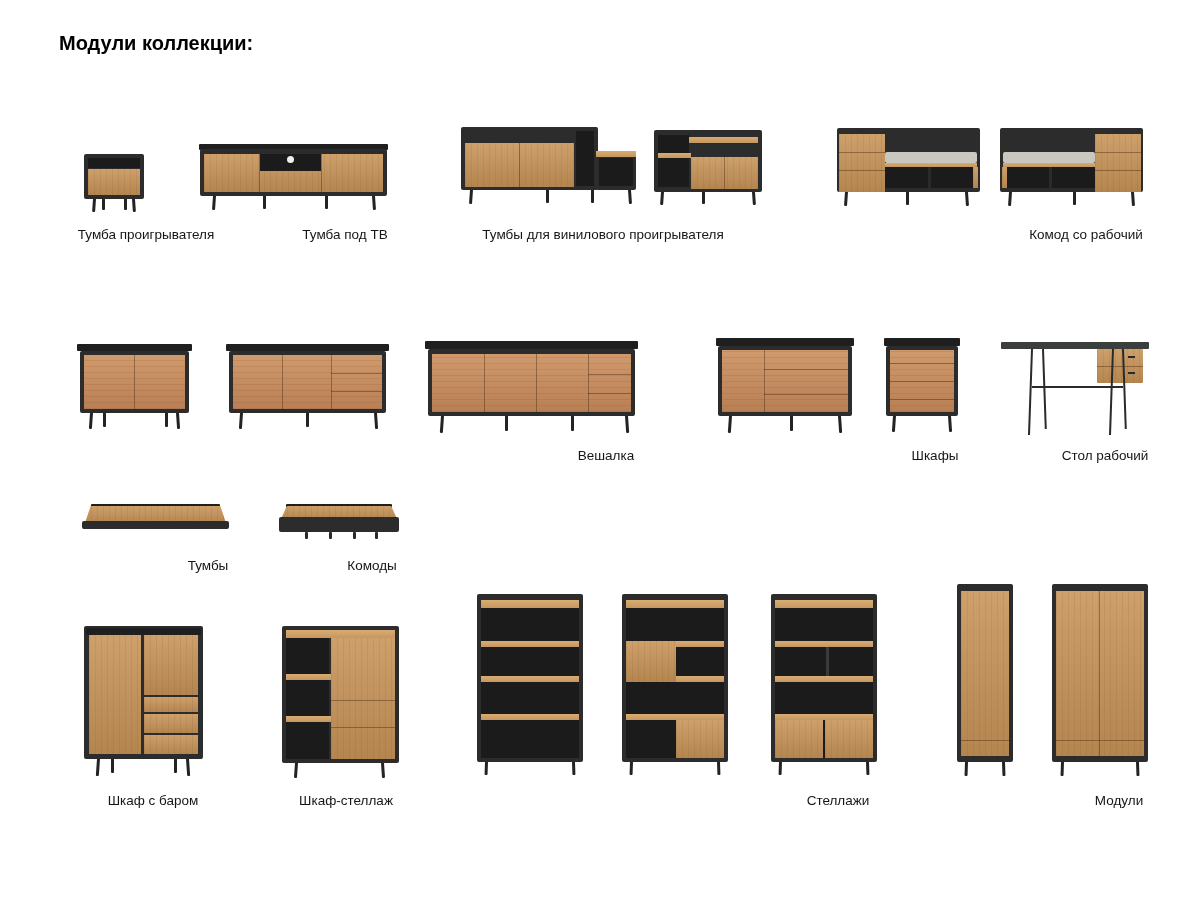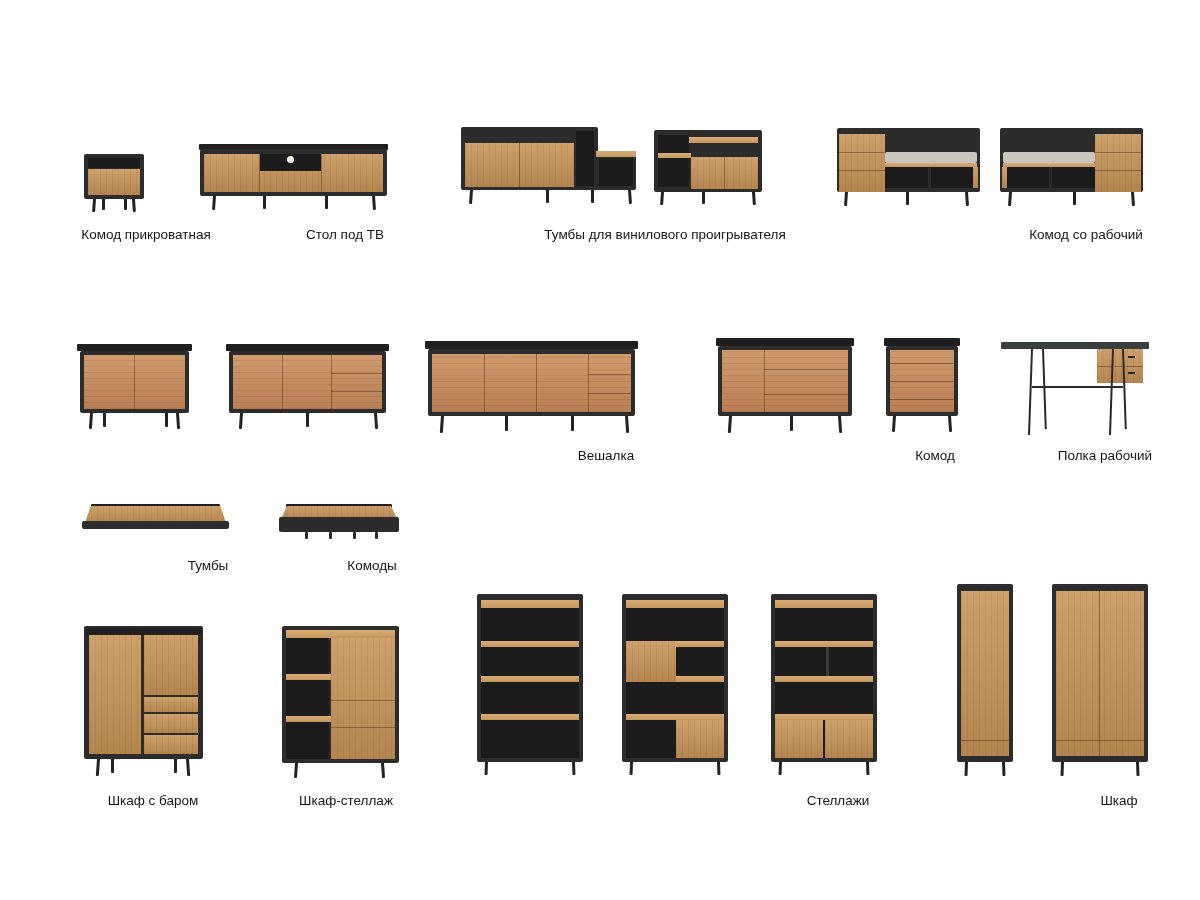--- a/index.html
+++ b/index.html
@@ -27,20 +27,21 @@
   .rl2{transform:rotate(2deg);} .rr2{transform:rotate(-2deg);}
   .bar{background:#2a2a2a;}
   .clip1{clip-path:polygon(4% 0,96% 0,100% 100%,0 100%);}
   .clip2{clip-path:polygon(5% 0,95% 0,100% 100%,0 100%);}
 </style>
 </head>
 <body>
 
 <div id="canvas">
 
+  <div id="title">Модули коллекции:</div>
 
   <div class="fig" style="left:84px;top:150px;width:60px;height:62px">
     <i class="blk" style="left:0;top:4px;width:60px;height:45px"></i>
     <i class="blkd" style="left:4px;top:8px;width:52px;height:10px"></i>
     <i class="wd" style="left:4px;top:19px;width:52px;height:26px"></i>
     <i class="leg rl" style="left:9px;top:49px;height:13px"></i>
     <i class="leg" style="left:18px;top:49px;height:11px"></i>
     <i class="leg" style="left:40px;top:49px;height:11px"></i>
     <i class="leg rr" style="left:48px;top:49px;height:13px"></i>
   </div>
@@ -108,23 +109,23 @@
     <i class="bar" style="left:50px;top:41px;width:3px;height:21px"></i>
     <i class="wd" style="left:3px;top:41px;width:5px;height:21px"></i>
     <i class="wd" style="left:96px;top:8px;width:46px;height:58px"></i>
     <i class="hln" style="left:96px;top:26px;width:46px"></i>
     <i class="hln" style="left:96px;top:44px;width:46px"></i>
     <i class="leg rl" style="left:10px;top:66px;height:14px"></i>
     <i class="leg" style="left:74px;top:66px;height:13px"></i>
     <i class="leg rr" style="left:132px;top:66px;height:14px"></i>
   </div>
 
-  <div class="lbl" style="left:146px;top:227px">Комод прикроватная</div>
-  <div class="lbl" style="left:345px;top:227px">Стол под ТВ</div>
-  <div class="lbl" style="left:665px;top:227px">Тумбы для винилового проигрывателя</div>
+  <div class="lbl" style="left:146px;top:227px">Тумба проигрывателя</div>
+  <div class="lbl" style="left:345px;top:227px">Тумба под ТВ</div>
+  <div class="lbl" style="left:603px;top:227px">Тумбы для винилового проигрывателя</div>
   <div class="lbl" style="left:1086px;top:227px">Комод со рабочий</div>
 
   <div class="fig" style="left:77px;top:344px;width:115px;height:86px">
     <i class="blkt" style="left:0;top:0;width:115px;height:7px"></i>
     <i class="blk" style="left:3px;top:7px;width:109px;height:62px"></i>
     <i class="wdh" style="left:7px;top:11px;width:101px;height:54px"></i>
     <i class="vln" style="left:57px;top:11px;height:54px"></i>
     <i class="leg rl" style="left:13px;top:69px;height:16px"></i>
     <i class="leg" style="left:26px;top:69px;height:14px"></i>
     <i class="leg" style="left:88px;top:69px;height:14px"></i>
@@ -189,22 +190,22 @@
     <i class="bar" style="left:127px;top:14px;width:7px;height:2px"></i>
     <i class="bar" style="left:127px;top:30px;width:7px;height:2px"></i>
     <i class="leg2 rl2" style="left:30px;top:7px;height:86px"></i>
     <i class="leg2 rr2" style="left:41px;top:7px;height:80px"></i>
     <i class="leg2 rl2" style="left:111px;top:7px;height:86px"></i>
     <i class="leg2 rr2" style="left:121px;top:7px;height:80px"></i>
     <i class="bar" style="left:31px;top:44px;width:91px;height:2px"></i>
   </div>
 
   <div class="lbl" style="left:606px;top:448px">Вешалка</div>
-  <div class="lbl" style="left:935px;top:448px">Комод</div>
-  <div class="lbl" style="left:1105px;top:448px">Полка рабочий</div>
+  <div class="lbl" style="left:935px;top:448px">Шкафы</div>
+  <div class="lbl" style="left:1105px;top:448px">Стол рабочий</div>
 
   <div class="fig" style="left:82px;top:504px;width:147px;height:30px">
     <i class="blkt" style="left:9px;top:0;width:129px;height:4px"></i>
     <i class="wd clip1" style="left:3px;top:2px;width:141px;height:17px"></i>
     <i class="blk" style="left:0;top:17px;width:147px;height:8px"></i>
   </div>
 
   <div class="fig" style="left:279px;top:504px;width:120px;height:44px">
     <i class="blkt" style="left:7px;top:0;width:106px;height:4px"></i>
     <i class="wd clip2" style="left:2px;top:2px;width:116px;height:13px"></i>
@@ -296,15 +297,15 @@
     <i class="wd" style="left:4px;top:7px;width:88px;height:165px"></i>
     <i class="vln" style="left:47px;top:7px;height:165px"></i>
     <i class="hln" style="left:4px;top:156px;width:88px"></i>
     <i class="leg rl2" style="left:9px;top:178px;height:14px"></i>
     <i class="leg rr2" style="left:84px;top:178px;height:14px"></i>
   </div>
 
   <div class="lbl" style="left:153px;top:793px">Шкаф с баром</div>
   <div class="lbl" style="left:346px;top:793px">Шкаф-стеллаж</div>
   <div class="lbl" style="left:838px;top:793px">Стеллажи</div>
-  <div class="lbl" style="left:1119px;top:793px">Шкаф</div>
+  <div class="lbl" style="left:1119px;top:793px">Модули</div>
 
 </div>
 
 </body></html>

